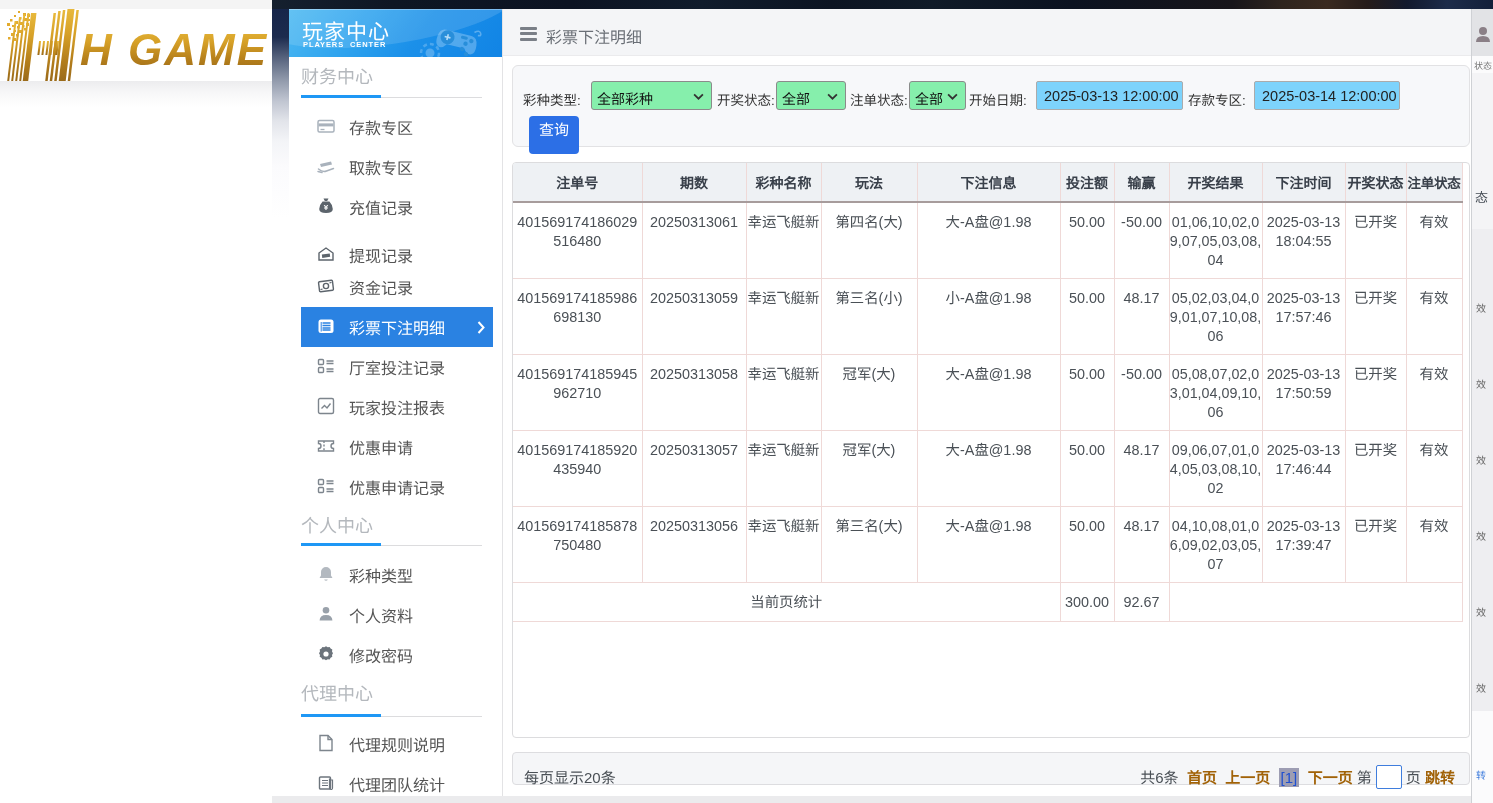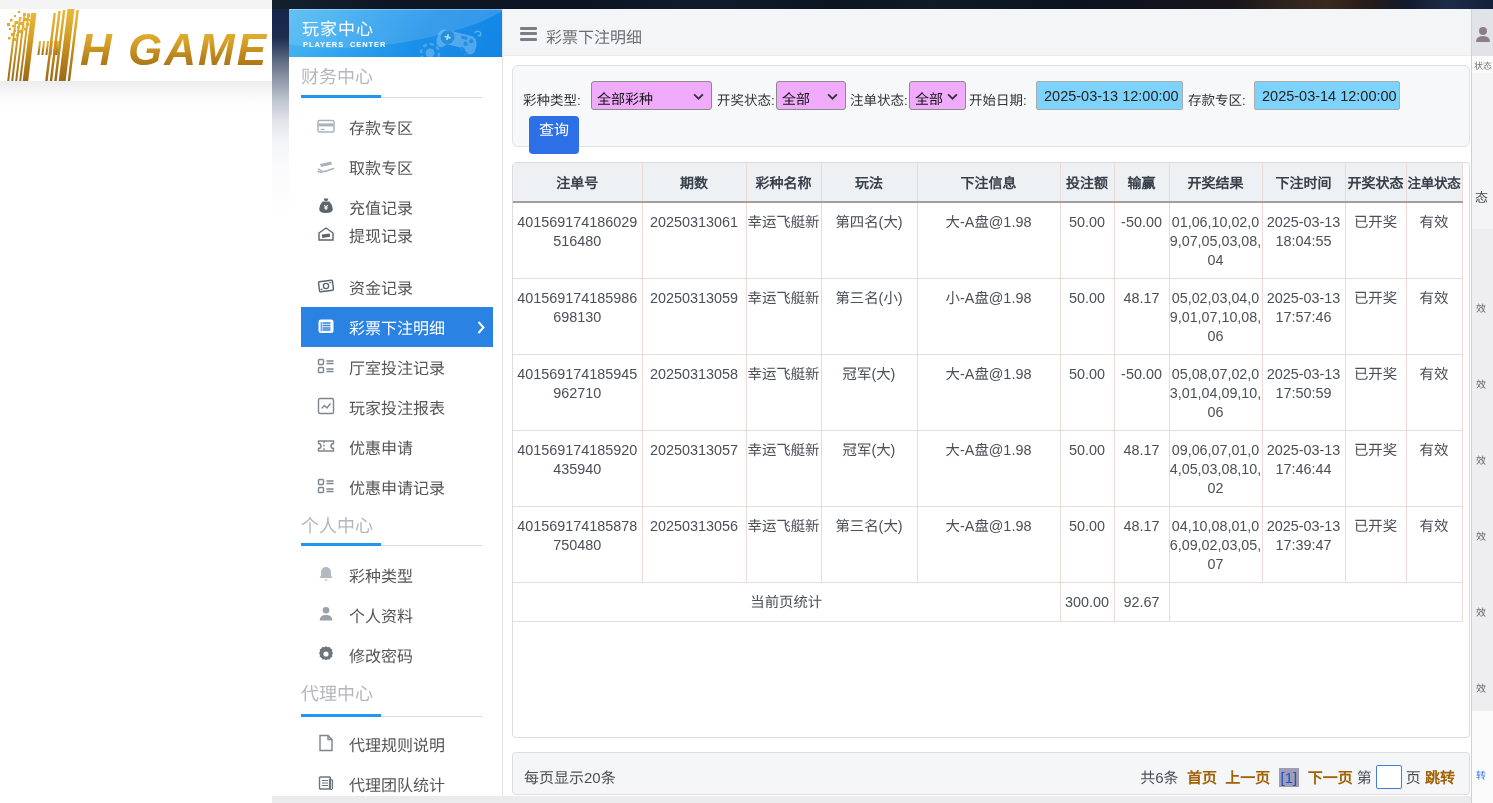--- a/index.html
+++ b/index.html
@@ -23,21 +23,21 @@
   
   .gstrip { left:272px; top:9px; width:17px; height:794px;
       background:linear-gradient(180deg,#16254a 0px,#1c2b4e 28px,#5a6680 50px,#8e97a9 70px,#c0c5d1 92px,#e2e4ea 112px,#f3f4f7 132px,#fbfbfd 158px,#ffffff 210px,#ffffff 100%); }
 
   
   .sidebar { left:289px; top:9px; width:214px; height:794px; background:#fff; border-right:1px solid #e3e3e5; }
   .sidehead { position:absolute; left:0; top:0; width:213px; height:48px; overflow:hidden; border-top:1px solid rgba(255,255,255,0.45);
       background:linear-gradient(125deg,#4cb9f2 0%, #2da2ee 35%, #1b90e9 60%, #1184e5 100%); }
   .sidehead .shine { position:absolute; left:-30px; top:-36px; width:260px; height:70px;
       background:rgba(255,255,255,0.13); transform:rotate(-8deg); border-radius:50%; }
-  .sidehead .t1 { position:absolute; left:13px; top:5px; color:#fff; font-size:17px; letter-spacing:1px; }
+  .sidehead .t1 { position:absolute; left:13px; top:5px; color:#fff; font-size:21px; letter-spacing:1px; }
   .sidehead .t2 { position:absolute; left:14px; top:30px; color:#fff; font-size:7.5px; font-weight:bold; letter-spacing:0.9px; }
   .sect { position:absolute; left:12px; color:#b4b8bd; font-size:18px; line-height:20px; }
   .divider { position:absolute; left:12px; width:181px; height:1px; background:#dcdcde; }
   .divider i { position:absolute; left:0; top:-2px; width:80px; height:3px; background:#1e97f5; display:block; }
   .mitem { position:absolute; left:12px; width:192px; height:40px; color:#555; font-size:16px; }
   .mitem .ic { position:absolute; left:16px; top:12px; width:18px; height:18px; }
   .mitem .tx { position:absolute; left:48px; top:10px; }
   .mitem.active { background:#2a82e2; color:#fff; }
   .mitem.active .tx { top:8px; }
   .mitem.active .ic { top:10px; }
@@ -47,21 +47,21 @@
   .main { left:503px; top:9px; width:968px; height:794px; background:#fff; }
   .mainhead { position:absolute; left:0; top:0; width:968px; height:47px; background:#f4f5f7; border-bottom:1px solid #ebebed; }
   .mainhead .burger { position:absolute; left:17px; top:18px; width:17px; height:13px; }
   .mainhead .burger b { display:block; height:2.6px; background:#7a7f87; margin-bottom:2.9px; border-radius:1px; }
   .mainhead .ttl { position:absolute; left:43px; top:15px; font-size:16px; color:#6a6f76; }
 
   .filter { position:absolute; left:9px; top:56px; width:958px; height:82px;
       background:#f7f8fa; border:1px solid #e2e2e4; border-radius:6px; }
   .filter .lb { position:absolute; top:23px; font-size:13.5px; color:#333; }
   .filter .sel { position:absolute; top:15px; height:29px; font-size:14px; color:#111;
-      border:1px solid #8b8b8b; border-radius:3px; background:#f0abfc; }
+      border:1px solid #8b8b8b; border-radius:3px; background:#86efac; }
   .filter .sel span { position:absolute; left:5px; top:6px; }
   .filter .sel .car { position:absolute; right:7px; top:11px; width:11px; height:7px; }
   .filter .dtin { position:absolute; top:15px; height:29px; font-size:14.5px; color:#222; padding-left:7px;
       border:1px solid #ababab; border-radius:2px; background:#7dd3fc; white-space:nowrap; display:flex; align-items:center; overflow:hidden; }
   .btn { position:absolute; left:16px; top:50px; width:50px; height:38px; background:#2c6fe6; color:#fff;
       font-size:15px; border:none; border-radius:4px; text-align:center; line-height:27px; }
 
   .tablebox { position:absolute; left:9px; top:153px; width:958px; height:576px;
       background:#fff; border:1px solid #dcdcde; border-radius:4px; overflow:hidden; }
   table { border-collapse:collapse; table-layout:fixed; width:949px; }
@@ -70,21 +70,21 @@
   th.sm { font-size:13.5px; letter-spacing:-0.3px; }
   td { border-bottom:1px solid #efd9d7; border-right:1px solid #efd9d7; font-size:14.4px; color:#4a5056;
       text-align:center; line-height:19px; padding:10px 0 2px 0; vertical-align:top; }
   tr.r td:nth-child(1), tr.r td:nth-child(8) { line-break:anywhere; word-break:break-all; }
   tr.r td:nth-child(1) { padding:10px 3px 2px 3px; }
   tr.r td:nth-child(8) { font-size:14.3px; }
   tr.r { height:76px; }
   tr.s { height:39px; }
 
 
-  .pager { position:absolute; left:9px; top:743px; width:958px; height:43px;
+  .pager { position:absolute; left:9px; top:743px; width:958px; height:33px;
       background:#f5f6f8; border:1px solid #dddde0; border-radius:4px; font-size:15px; }
   .pager .lft { position:absolute; left:11px; top:13px; color:#4a5056; }
   .pager .rgt { position:absolute; right:14px; top:13px; color:#4a5056; }
   .pager .rgt a { color:#a16207; text-decoration:none;font-weight:bold; }
   .pager .cur { background:#9d9db3; color:#1f4fd0; padding:1px 2px; }
   .pager .pin { display:inline-block; width:26px; height:24px; border:1px solid #3f7ddd; background:#fff;
       border-radius:2px; vertical-align:middle; margin:0 4px; position:relative; top:-2px; }
 
   
   .rstrip { left:1471px; top:9px; width:22px; height:794px; background:#fbfbfc; border-left:1px solid #cfd1d5; }
@@ -213,21 +213,21 @@
     <div class="mitem" style="top:176px;">
       <svg class="ic" viewBox="0 0 18 18">
           <g fill="#5c646c">
             <path d="M6.5 1.5 h5 l-1.3 2.5 h-2.4 Z"></path>
             <path d="M5.6 4.5 h6.8 q3.4 3.6 3.4 7.4 q0 4.1 -6.8 4.1 q-6.8 0 -6.8 -4.1 q0 -3.8 3.4 -7.4 Z"></path>
             <text x="9" y="13.2" font-size="8" fill="#fff" text-anchor="middle" font-weight="bold">¥</text>
           </g>
         </svg>
       <div class="tx">充值记录</div>
     </div>
-    <div class="mitem" style="top:204px;">
+    <div class="mitem" style="top:224px;">
       <svg class="ic" viewBox="0 0 18 18">
           <g fill="none" stroke="#5c646c" stroke-width="1.4">
             <path d="M2 8 L9 3 L16 8 V15 H2 Z"></path>
             <rect x="5" y="9" width="8" height="3.4" fill="#5c646c" stroke="none" transform="rotate(-8 9 10.7)"></rect>
           </g>
         </svg>
       <div class="tx">提现记录</div>
     </div>
     <div class="mitem" style="top:256px;">
       <svg class="ic" viewBox="0 0 18 18">

